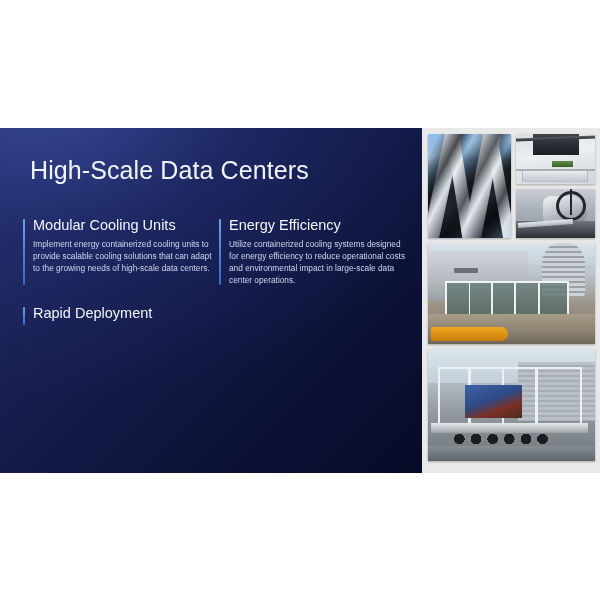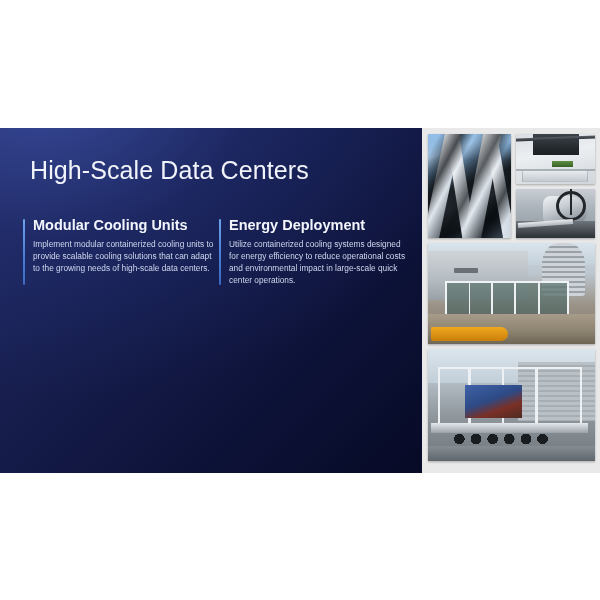--- a/index.html
+++ b/index.html
@@ -76,21 +76,21 @@
     position: absolute;
     left: 0px;
     top: 2px;
     bottom: 2px;
     width: 2px;
     background: linear-gradient(180deg, #6ea3ec 0%, #4b7ed6 55%, #3b69c2 100%);
     border-radius: 1px;
   }
   .feature-card .card-heading {
     font-size: 14.5px;
-    font-weight: 700;
+    font-weight: 400;
     color: #f3f5fc;
     line-height: 1.2;
     margin: 0 0 5px 0;
     white-space: nowrap;
   }
   .feature-card .card-body {
     font-size: 8.3px;
     line-height: 1.42;
     color: #cfd7ee;
     margin: 0;
@@ -302,31 +302,32 @@
 
     <div id="content-region">
 
       <div id="slide-title">High-Scale Data Centers</div>
 
       <div id="cards-grid">
 
         <div class="feature-card">
           <span class="accent-bar"></span>
           <h2 class="card-heading">Modular Cooling Units</h2>
-          <p class="card-body">Implement modular containerized cooling units to provide scalable cooling solutions that can adapt to the growing needs of high-scale data centers.</p>
+          <p class="card-body">Implement energy containerized cooling units to provide scalable cooling solutions that can adapt to the growing needs of high-scale data centers.</p>
         </div>
 
         <div class="feature-card">
           <span class="accent-bar"></span>
-          <h2 class="card-heading">Energy Deployment</h2>
-          <p class="card-body">Utilize containerized cooling systems designed for energy efficiency to reduce operational costs and environmental impact in large-scale quick center operations.</p>
+          <h2 class="card-heading">Energy Efficiency</h2>
+          <p class="card-body">Utilize containerized cooling systems designed for energy efficiency to reduce operational costs and environmental impact in large-scale data center operations.</p>
         </div>
 
         <div class="feature-card">
           <span class="accent-bar"></span>
+          <h2 class="card-heading">Rapid Deployment</h2>
         </div>
 
 
       </div>
     </div>
 
     <div id="photo-panel">
 
       <div class="photo-row-top">
 

